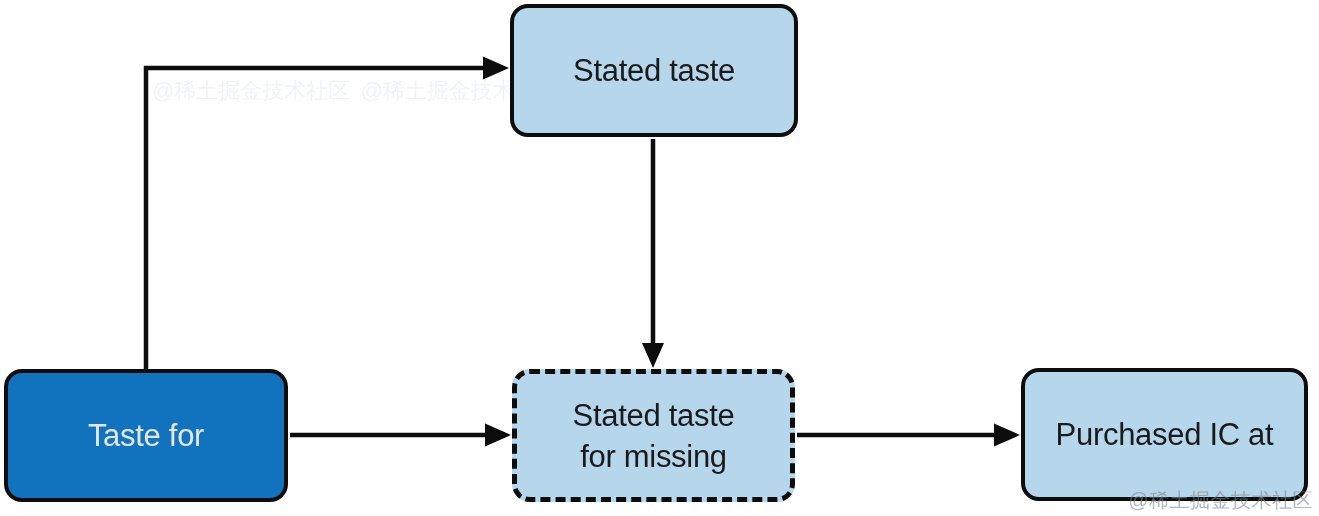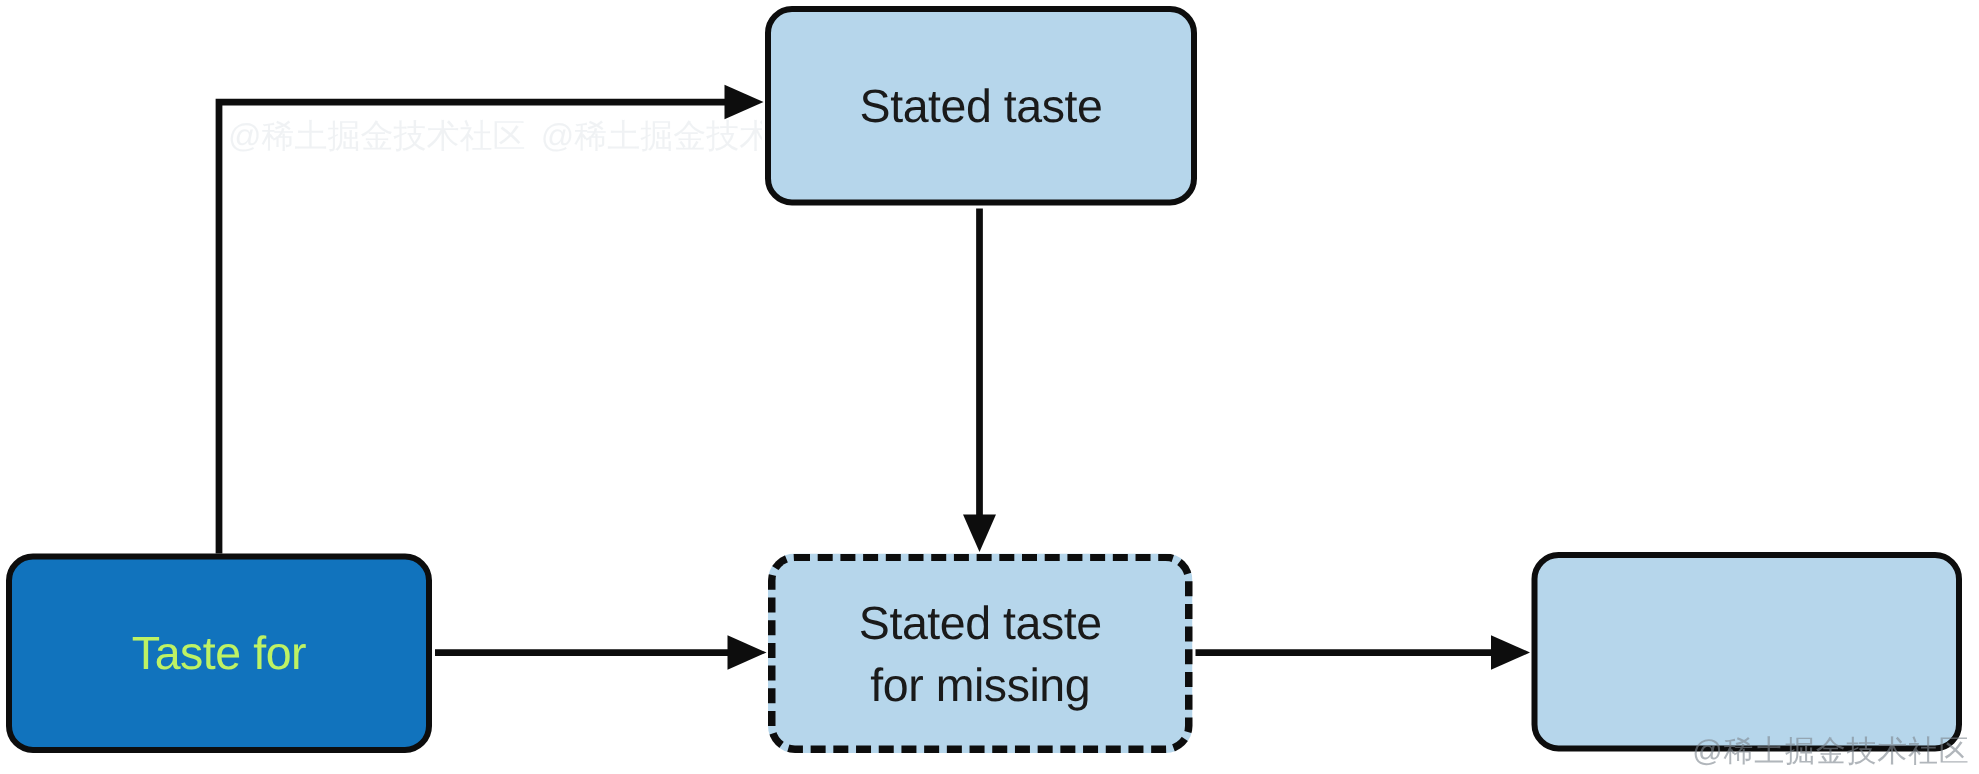--- a/index.html
+++ b/index.html
@@ -37,21 +37,21 @@
     font-size: 31px;
     line-height: 41px;
     letter-spacing: -0.3px;
     color: #1a1a1a;
   }
   .node-light {
     background: #b6d6eb;
   }
   .node-primary {
     background: #1173bd;
-    color: #bef264;
+    color: #e5e5e5;
     gap: 30px;
   }
   .node-dashed {
     border-style: dashed;
     border-width: 5px;
   }
   .node span { display: block; }
 
   #node-stated-taste-missing { left: 510px; top: 4px;   width: 288px; height: 133px; }
   #node-taste-for-vanilla    { left: 4px;   top: 369px; width: 284px; height: 133px; }
@@ -123,17 +123,18 @@
   <div class="node node-primary" id="node-taste-for-vanilla">
     <span>Taste for</span>
   </div>
 
   <div class="node node-light node-dashed" id="node-stated-taste-vanilla">
     <span>Stated taste</span>
     <span>for missing</span>
   </div>
 
   <div class="node node-light" id="node-purchased-ic">
+    <span>Purchased IC at</span>
   </div>
 
   <div class="corner-watermark">@稀土掘金技术社区</div>
 
 </div>
 
 </body></html>

